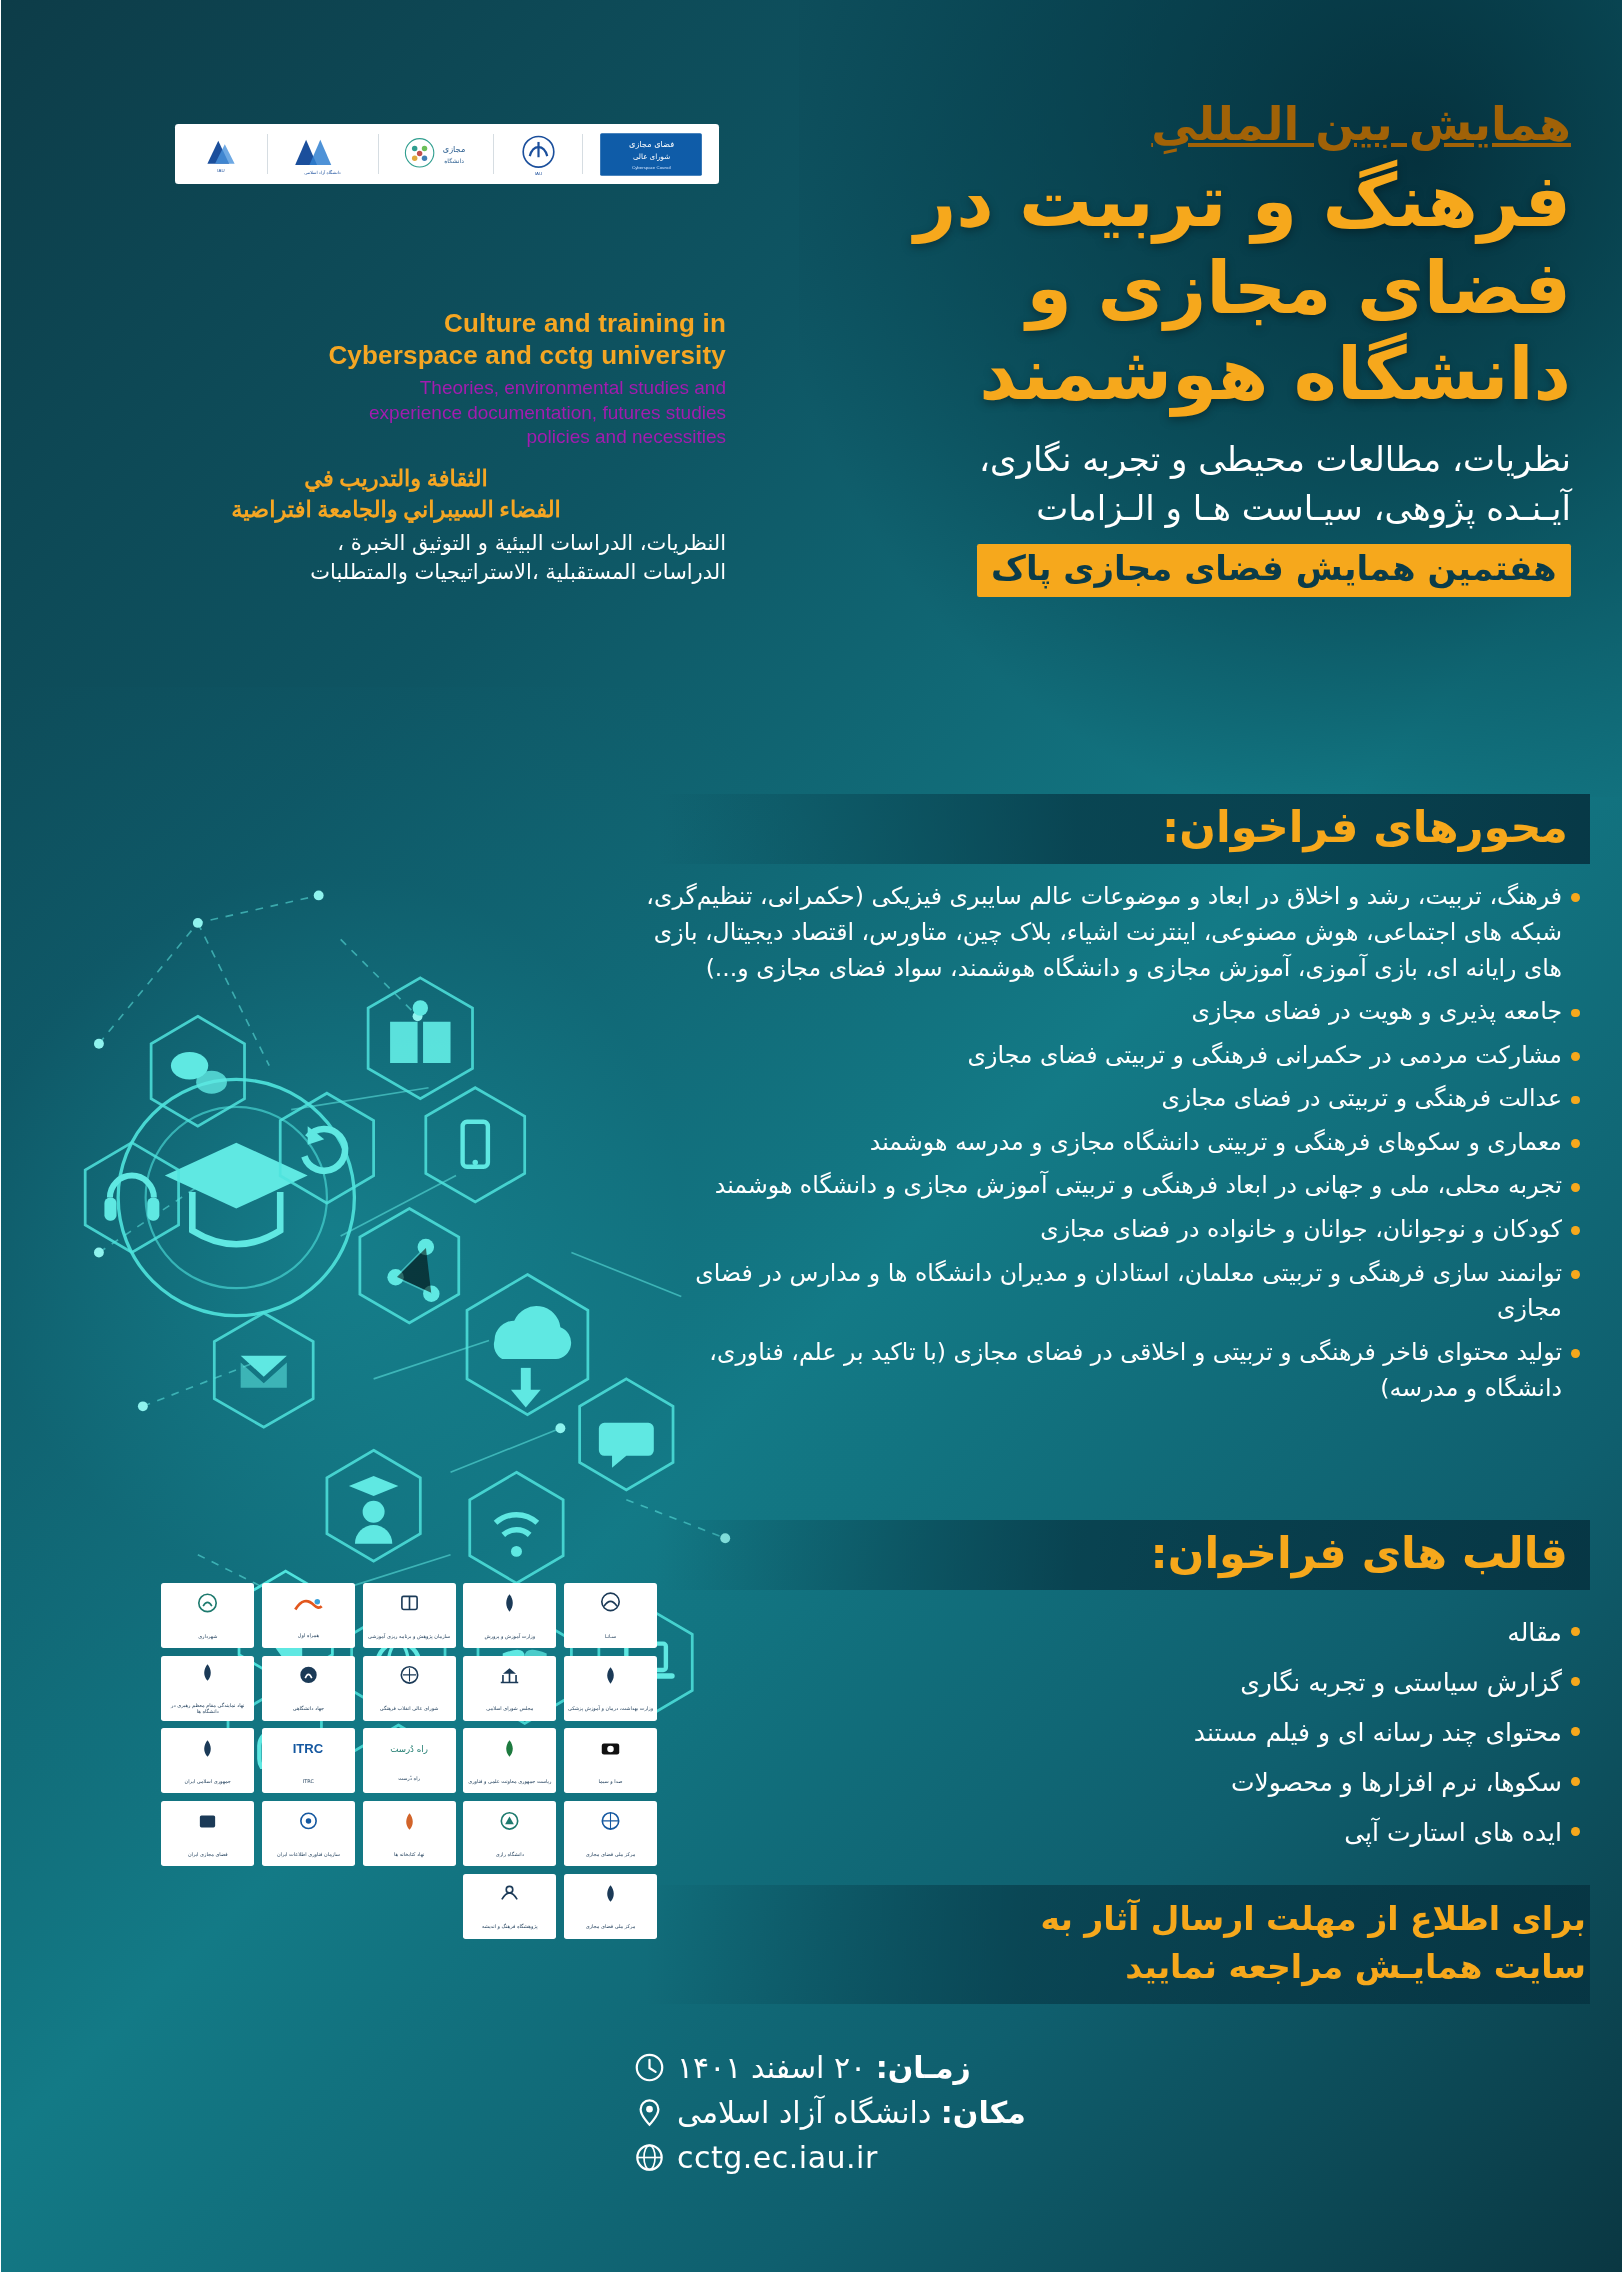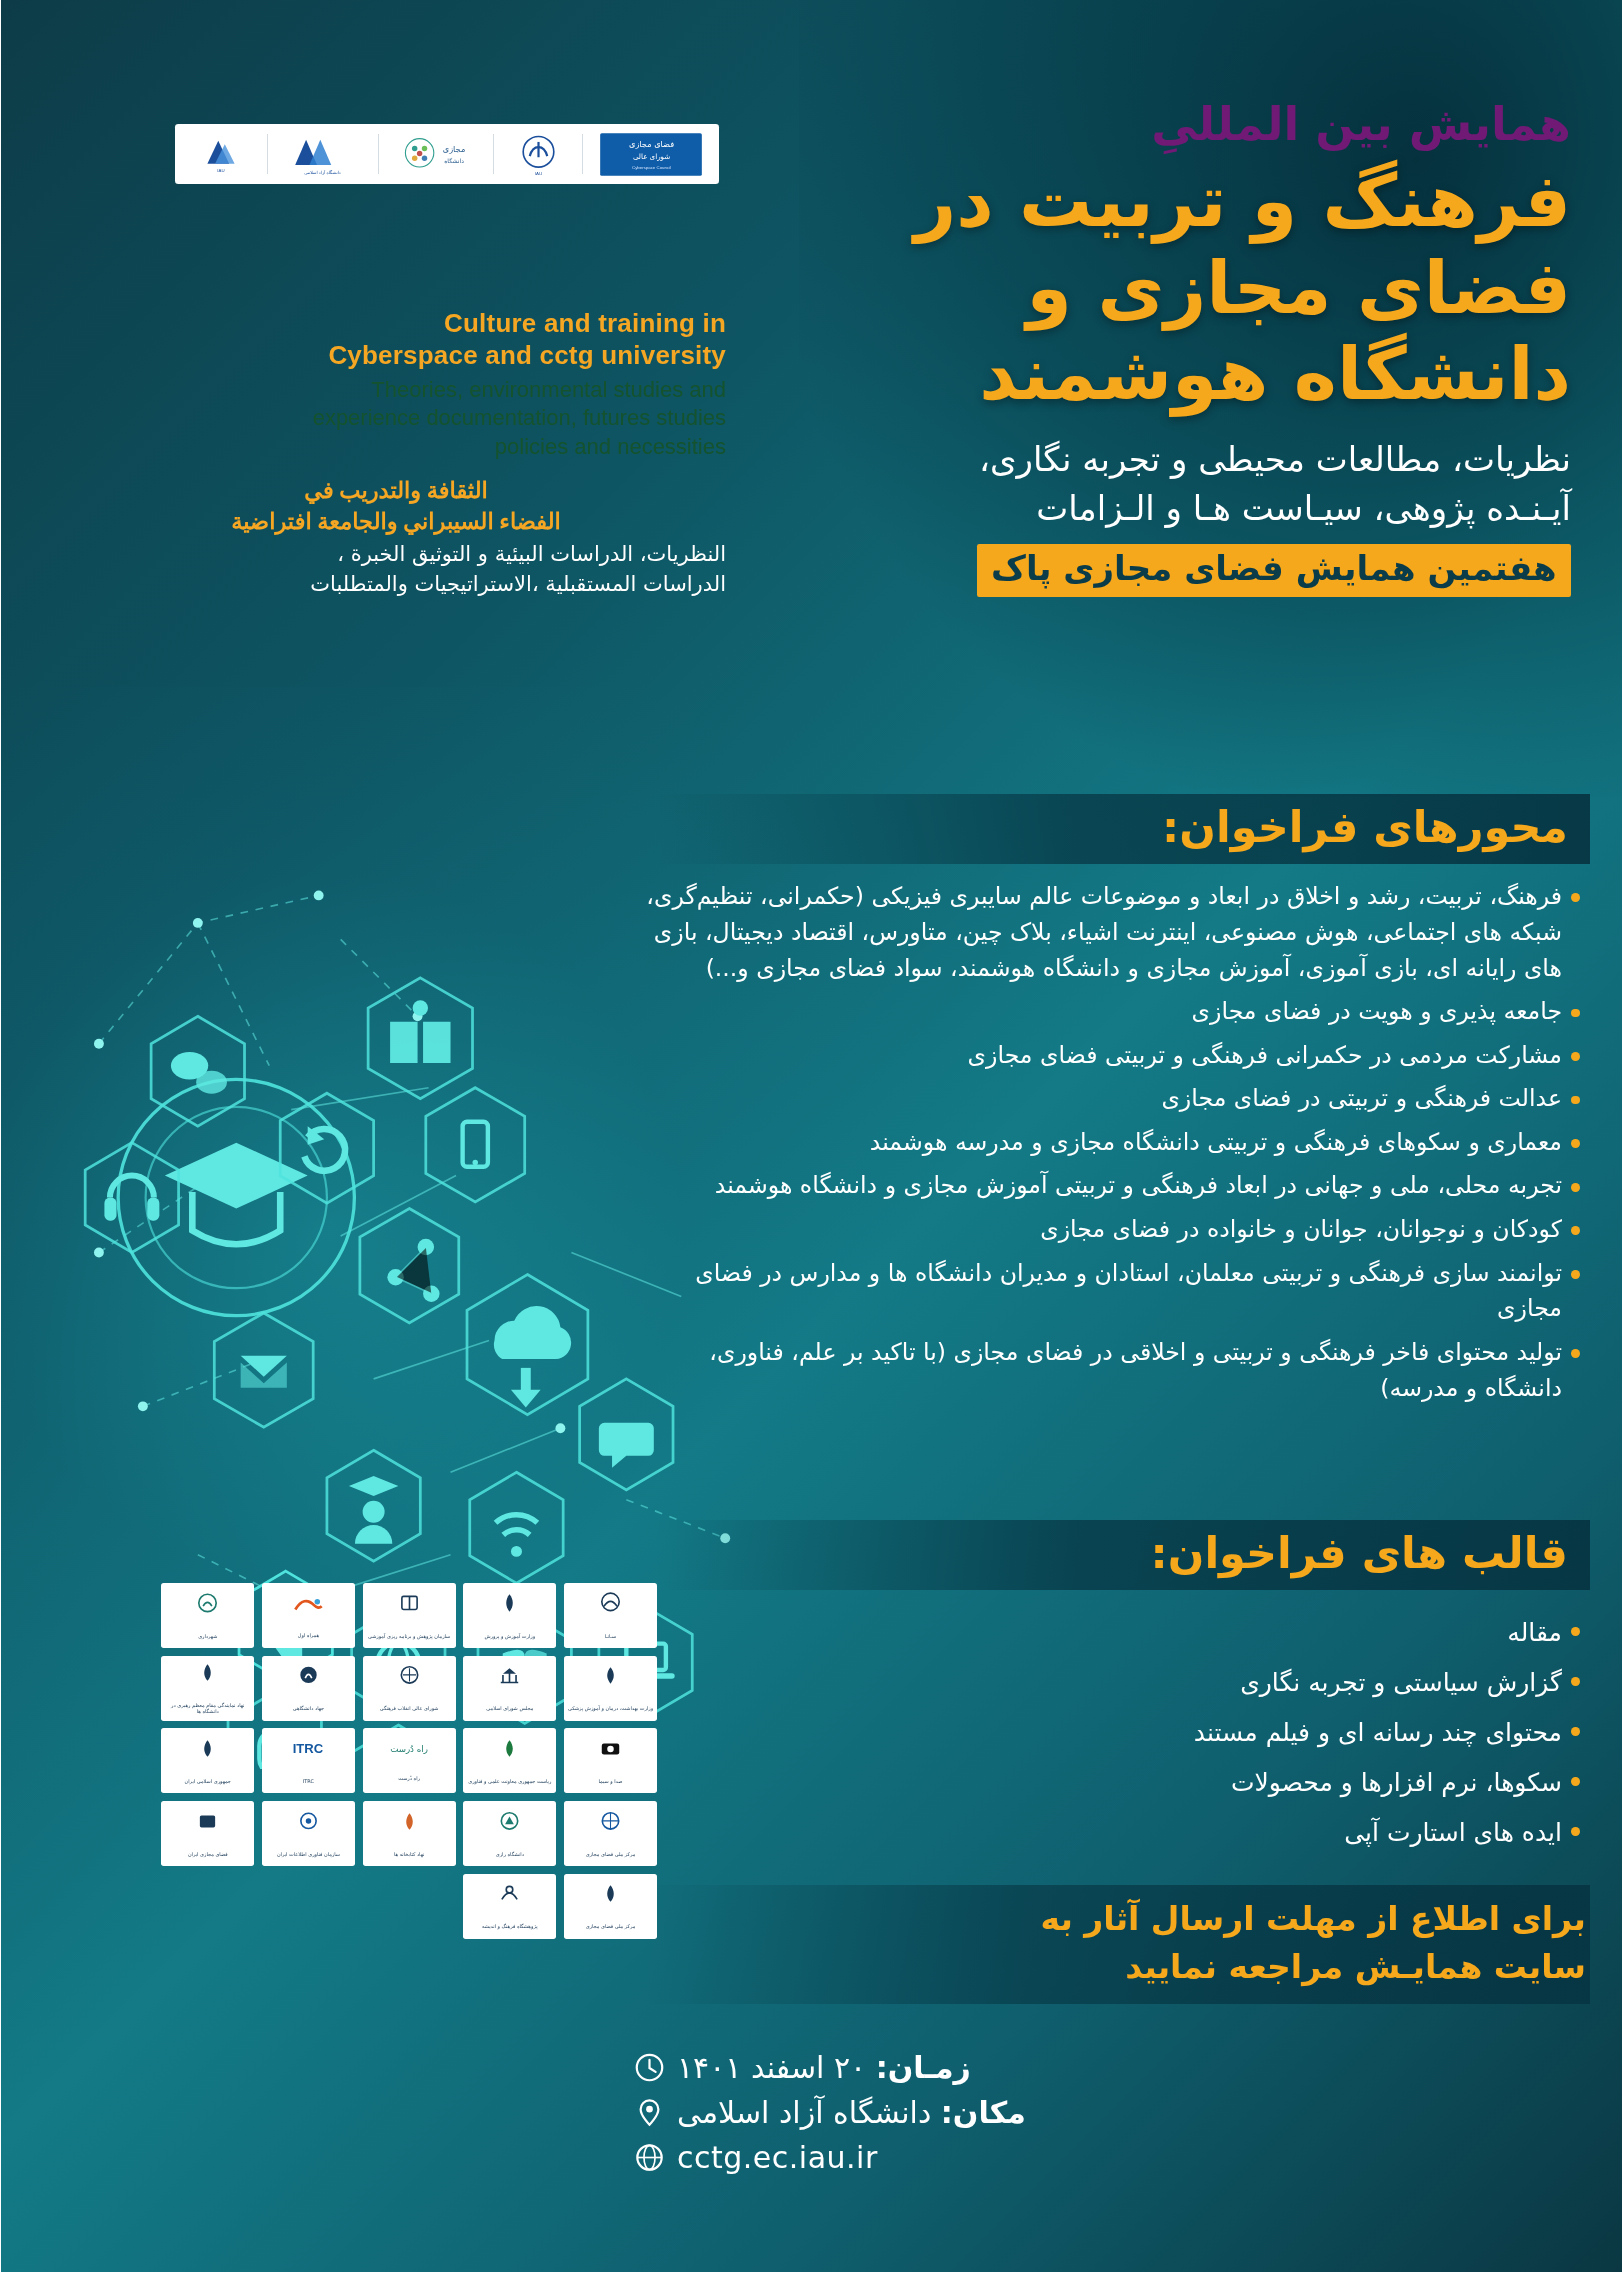--- a/index.html
+++ b/index.html
@@ -35,37 +35,37 @@
   
   .left-text{
     position:absolute;left:66px;top:308px;width:660px;text-align:right;direction:ltr;
   }
   .ltitle1{
     font-family:"Liberation Sans", sans-serif;
     font-weight:bold;font-size:26px;line-height:1.22;color:#f5a623;letter-spacing:0.2px;
   }
   .lsub{
     font-family:"Liberation Sans", sans-serif;
-    font-size:22px;line-height:1.30;color:#14532d;margin-top:4.4px;
+    font-size:19px;line-height:1.30;color:#a21caf;margin-top:4.4px;
   }
   .artitle{
     direction:rtl;text-align:center;margin-top:14.3px;
     font-family:Liberation Serif, serif;font-weight:bold;font-size:22.5px;line-height:1.36;color:#f5a623;
   }
   .arsub{
     direction:rtl;text-align:right;margin-top:3.3px;
     font-family:"DejaVu Sans", sans-serif;font-size:21px;line-height:1.40;color:#ffffff;
   }
 
   
   .headline{
     position:absolute;right:52px;top:99px;width:890px;text-align:right;direction:rtl;
   }
   .hl-pre{
-    font-size:46px;font-weight:bold;color:#701a75;letter-spacing:3.3px;line-height:1.1;
+    font-size:46px;font-weight:bold;color:#a16207;letter-spacing:3.3px;line-height:1.1;text-decoration:underline;
   }
   .hl-main{
     margin-top:8.8px;font-size:73px;font-weight:bold;color:#f6a81c;line-height:1.18;
     letter-spacing:-0.5px;text-shadow:0 3.3px 10px rgba(0,0,0,0.35);
   }
   .hl-main div{white-space:nowrap;text-align:right;}
   .hl-sub{
     margin-top:18.7px;font-size:34px;color:#ffffff;line-height:1.42;letter-spacing:0.5px;
   }
   .hl-badge{

